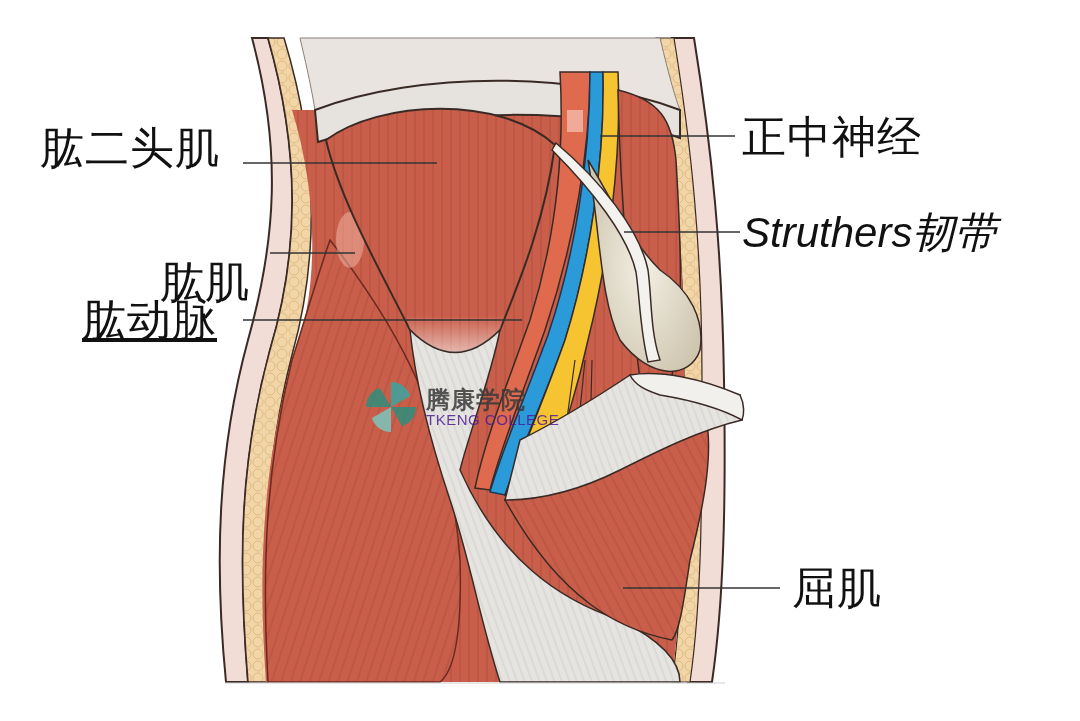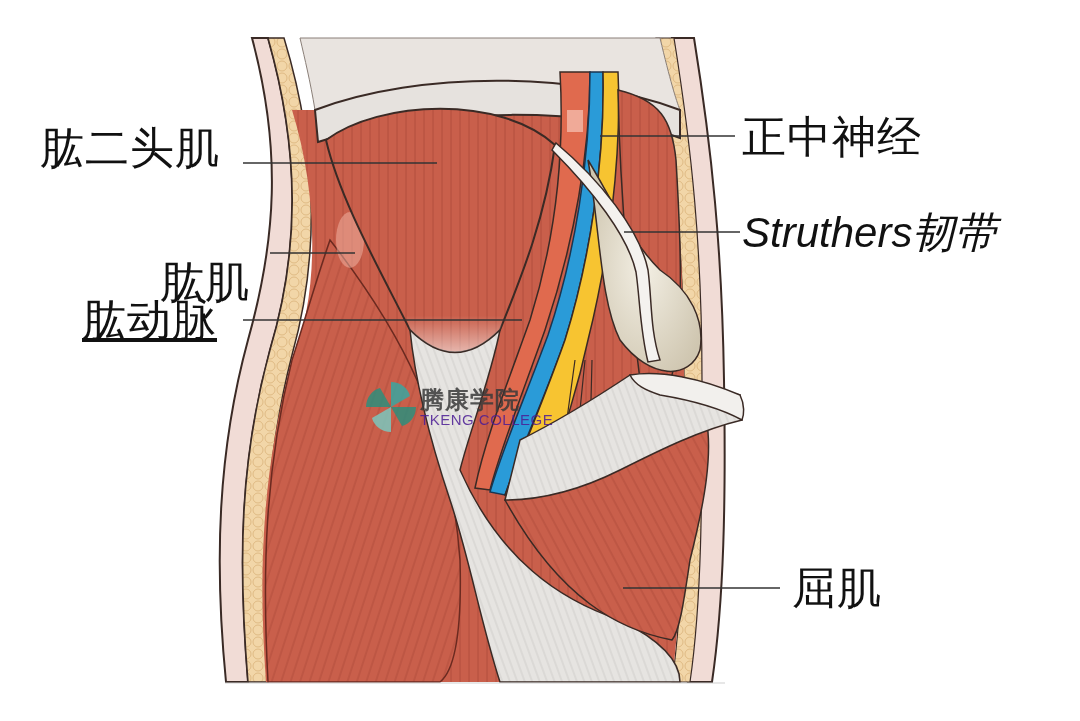--- a/index.html
+++ b/index.html
@@ -1,20 +1,20 @@
 <!DOCTYPE html>
 <html><head>
 <meta charset="utf-8">
 <style>
   html,body{margin:0;padding:0;background:#ffffff;}
   body{width:1080px;height:721px;position:relative;overflow:hidden;font-family:"DejaVu Sans","Liberation Sans",sans-serif;}
   #art{position:absolute;left:0;top:0;}
   .label{position:absolute;color:#111;font-size:44px;line-height:1;white-space:nowrap;letter-spacing:1px;}
   .label.latin{font-family:"Liberation Sans",sans-serif;font-size:42px;letter-spacing:0;}
-  .watermark{position:absolute;left:362px;top:378px;display:flex;align-items:center;opacity:0.85;}
+  .watermark{position:absolute;left:362px;top:378px;display:flex;align-items:center;gap:6px;opacity:0.85;}
   .wm-text{display:flex;flex-direction:column;line-height:1;}
   .wm-cn{font-size:24px;font-weight:bold;color:#3a3a3a;letter-spacing:1px;}
   .wm-en{font-family:"Liberation Sans",sans-serif;font-size:15px;color:#4c1d95;letter-spacing:0.5px;}
 </style>
 </head>
 <body>
 
 <svg id="art" width="1080" height="721" viewBox="0 0 1080 721" xmlns="http://www.w3.org/2000/svg">
   <defs>
     <pattern id="fiber" width="9" height="10" patternUnits="userSpaceOnUse">

